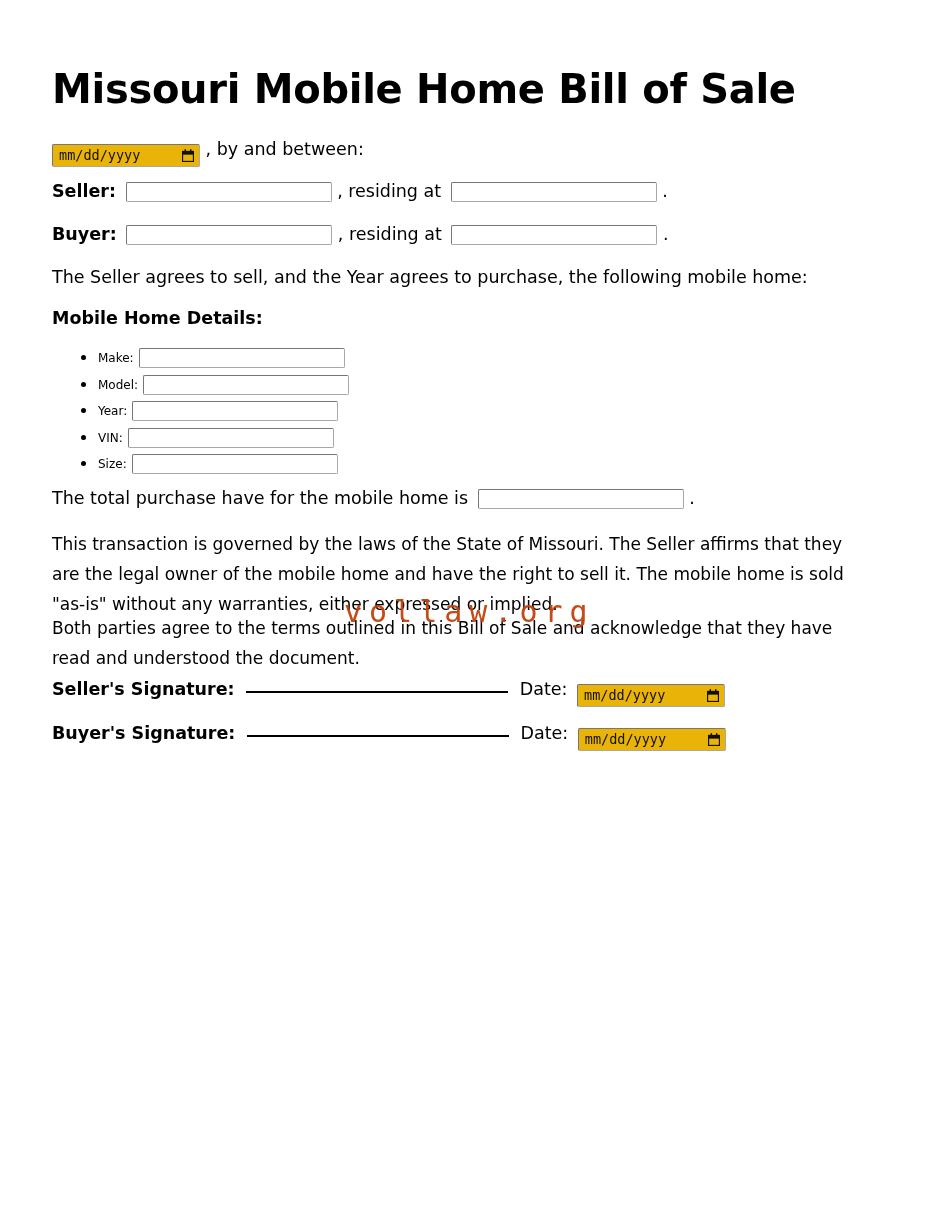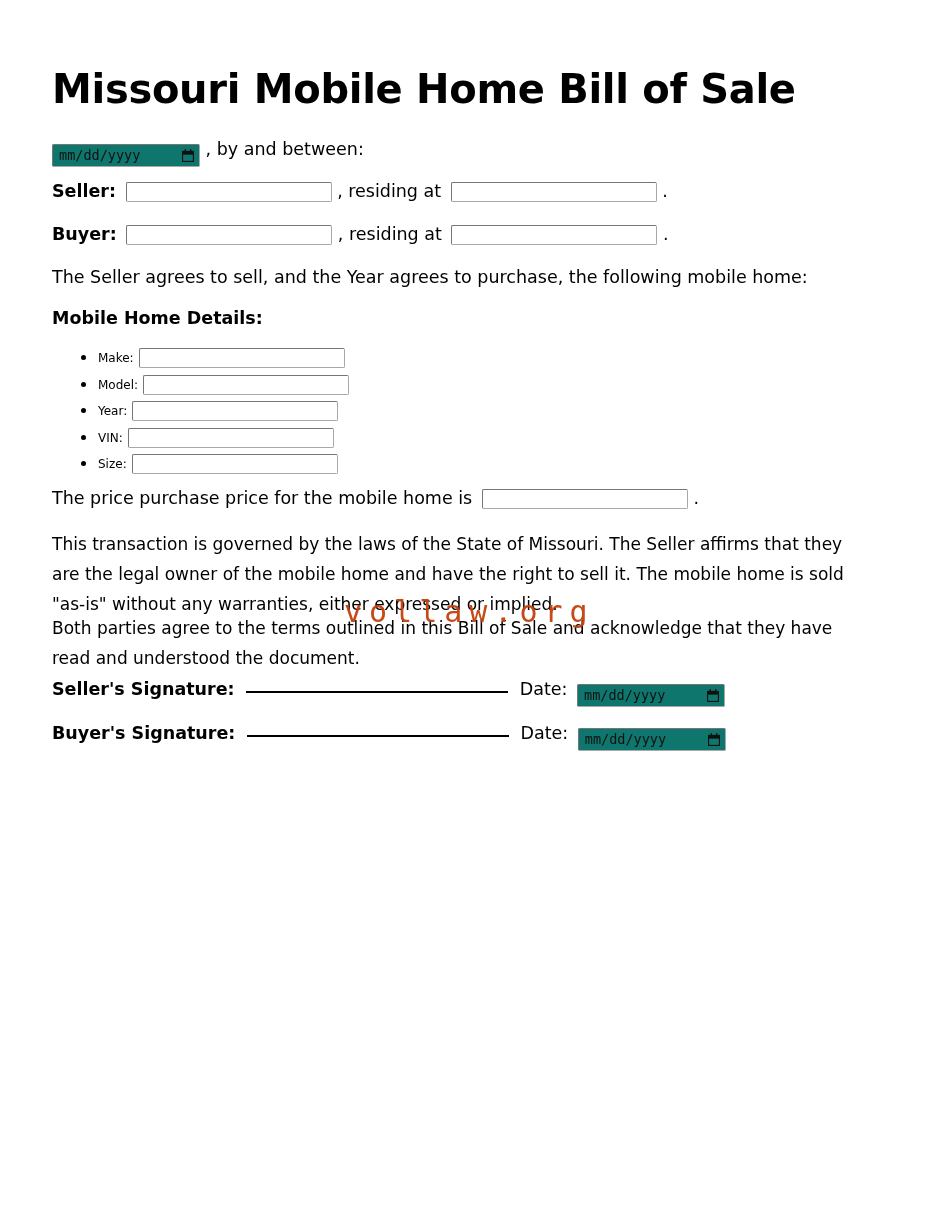--- a/index.html
+++ b/index.html
@@ -70,21 +70,21 @@
     display: inline-flex;
     align-items: center;
     justify-content: space-between;
     box-sizing: border-box;
     width: 148px;
     height: 23px;
     border: 1px solid #a8a8a8;
     border-top-color: #767676;
     border-left-color: #767676;
     border-radius: 2px;
-    background: #0f766e;
+    background: #eab308;
     padding: 0 5px 0 6px;
     vertical-align: -5px;
     cursor: text;
   }
   .datebox .dtext {
     font-family: "DejaVu Sans Mono", "Liberation Mono", monospace;
     font-size: 13.5px;
     letter-spacing: 0px;
     color: #111111;
     white-space: nowrap;
@@ -195,21 +195,21 @@
     </li>
     <li>
       <span class="lbl">VIN:</span><input class="txt" type="text" value="" style="">
     </li>
     <li>
       <span class="lbl">Size:</span><input class="txt" type="text" value="" style="">
     </li>
   </ul>
 
   <div class="line" style="top:485px; left:0;">
-    <span>The price purchase price for the mobile home is</span>
+    <span>The total purchase have for the mobile home is</span>
     <input class="txt" style="width: 206px; margin-left: 4px;" type="text" value="">
     <span>.</span>
   </div>
 
   <div class="para" style="top:529px; left:0;">This transaction is governed by the laws of the State of Missouri. The Seller affirms that they are the legal owner of the mobile home and have the right to sell it. The mobile home is sold "as-is" without any warranties, either expressed or implied.</div>
 
   <div class="para" style="top:613px; left:0;">Both parties agree to the terms outlined in this Bill of Sale and acknowledge that they have read and understood the document.</div>
 
   <div class="line" style="top:676px; left:0;">
     <span class="bold">Seller's Signature:</span>

